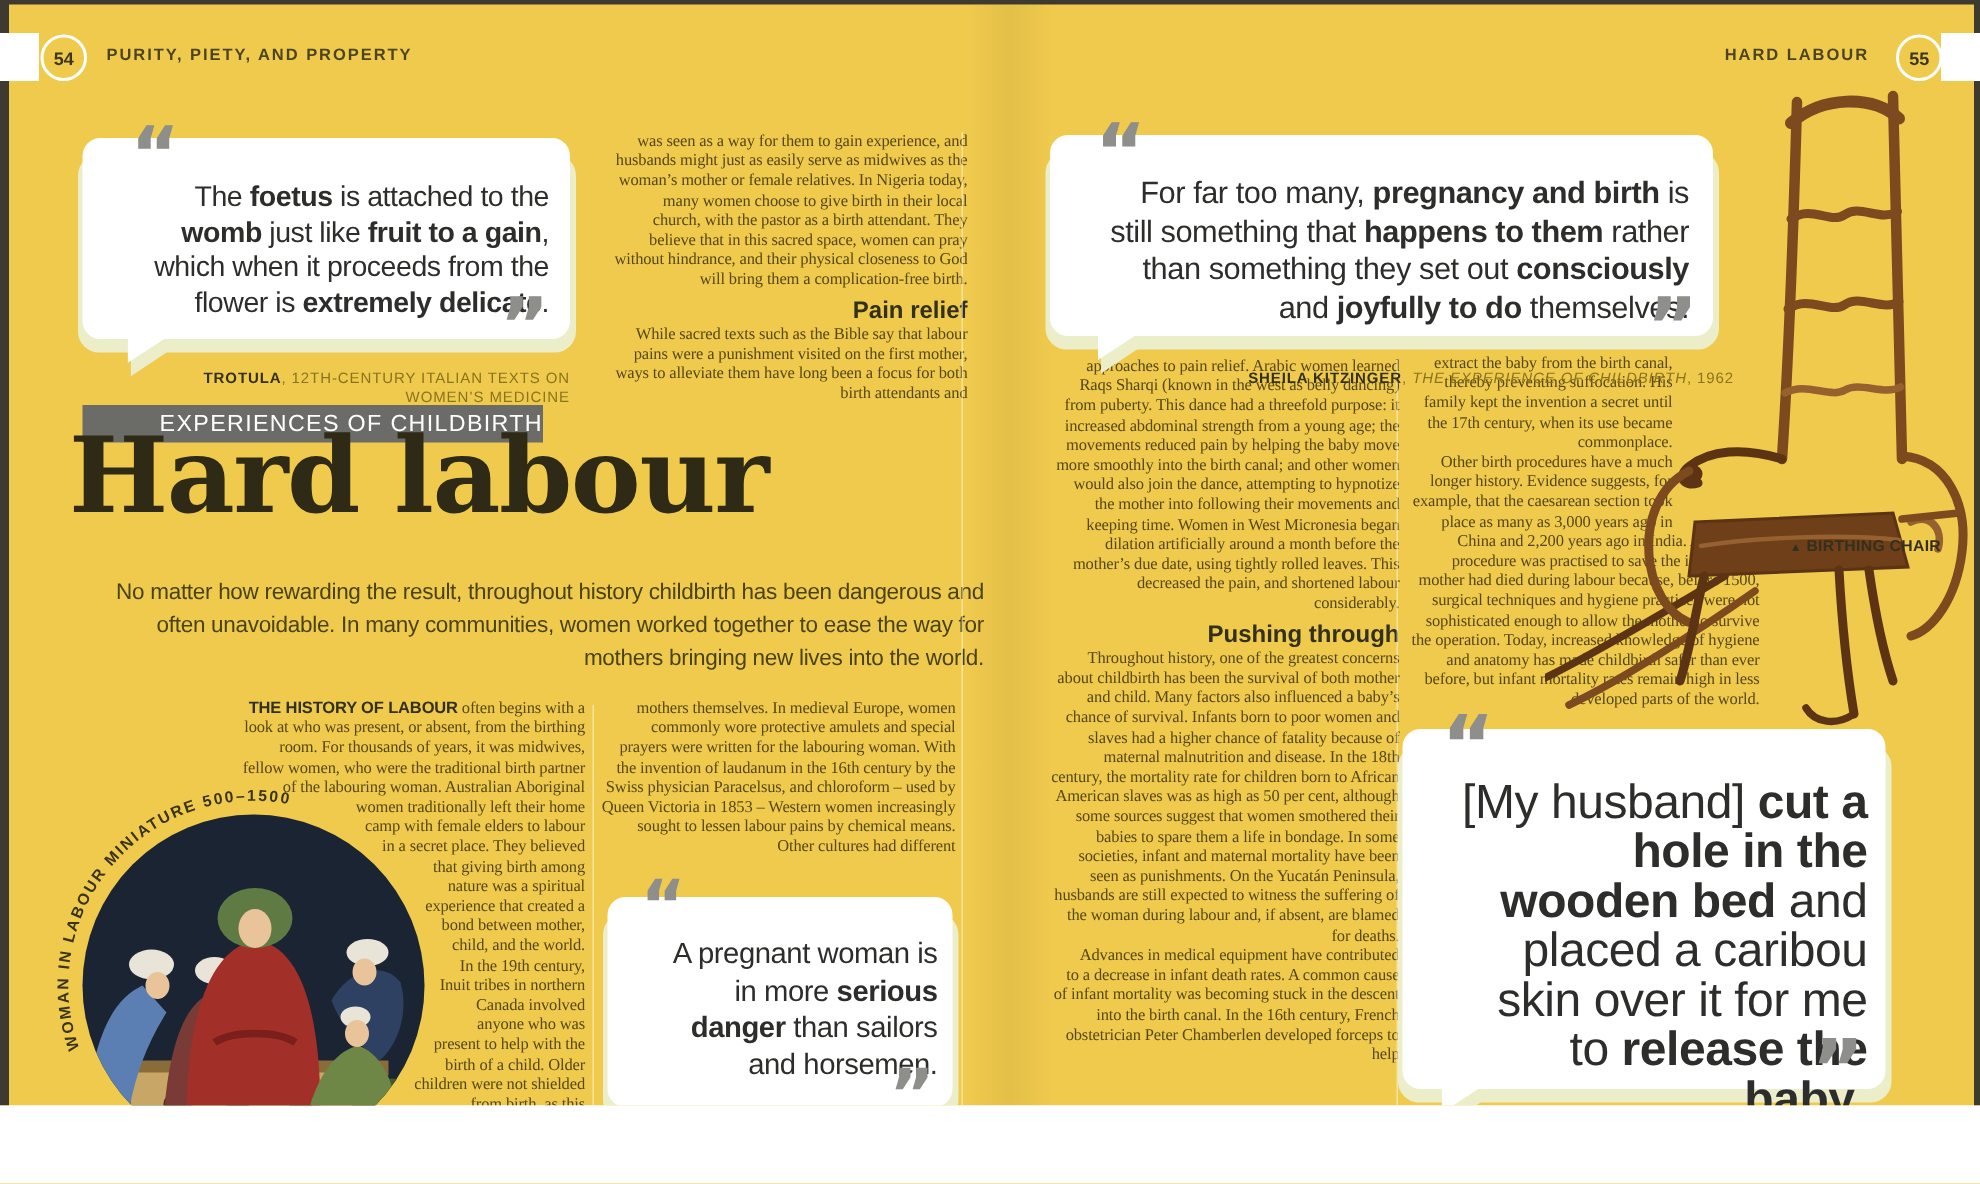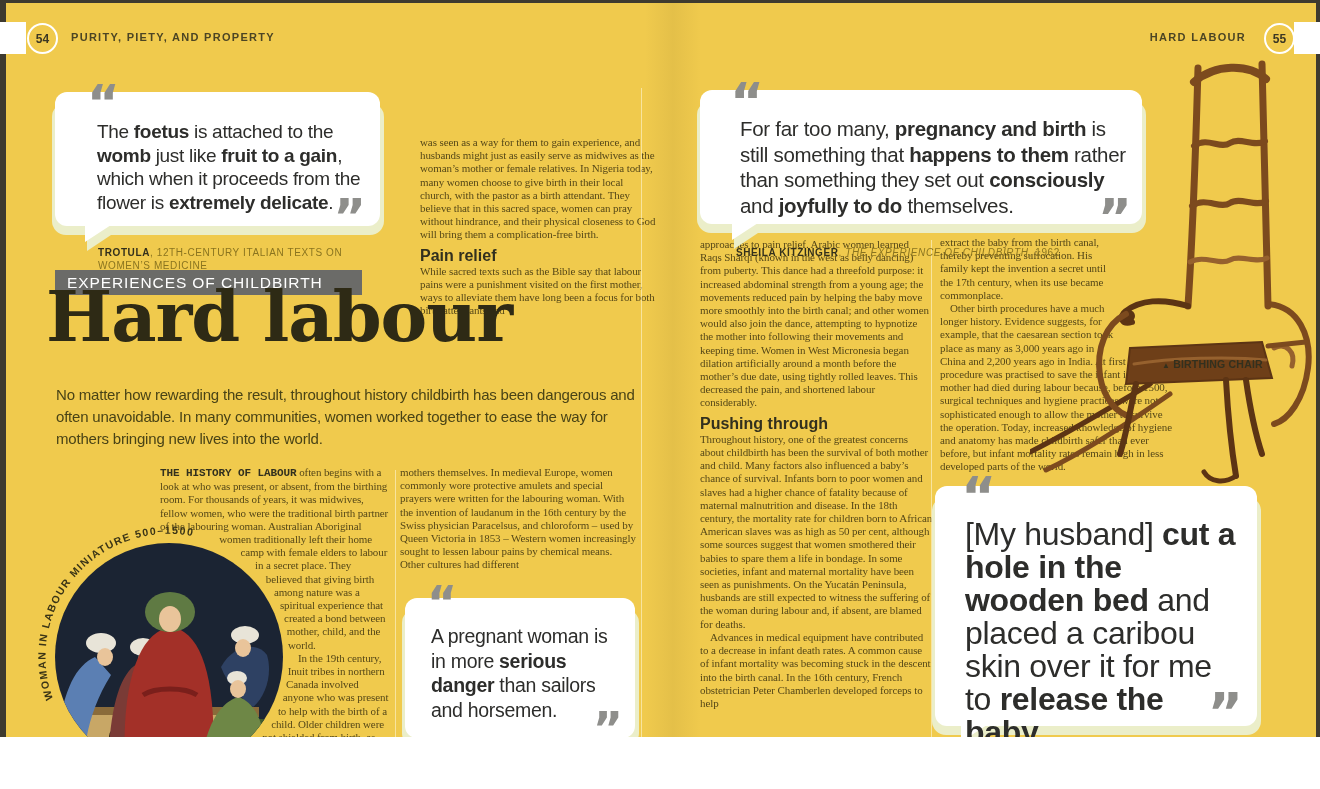--- a/index.html
+++ b/index.html
@@ -1,17 +1,17 @@
 <!DOCTYPE html>
 <html><head>
 <meta charset="utf-8">
 <style>
   html,body{margin:0;padding:0;}
   body{font-family:"Liberation Sans",sans-serif;}
-  #spread{position:relative;width:1320px;height:737px;background:#F0CA4D;overflow:hidden;}
+  #spread{position:relative;width:1320px;height:737px;background:#F0CA4D;overflow:hidden;text-align:right;}
   .abs{position:absolute;}
 
   
   .edge-top{left:0;top:0;width:1320px;height:3px;background:#3E3A2F;}
   .edge-left{left:0;top:0;width:6px;height:789px;background:#3E3A2F;}
   .edge-right{left:1316px;top:0;width:4px;height:789px;background:#3E3A2F;}
   .edge-bottom{left:0;top:777px;width:1320px;height:12px;background:linear-gradient(#C9A93E,#332F26 55%);}
   .gutter{left:645px;top:3px;width:56px;height:776px;background:linear-gradient(to right,rgba(70,55,15,0),rgba(70,55,15,.07),rgba(70,55,15,0));}
 
   
@@ -45,21 +45,21 @@
   .intro{left:56px;top:384px;width:600px;font-size:15px;line-height:22px;color:#494316;
     letter-spacing:-0.2px;}
 
   
   .bodycol{font-family:"Liberation Serif",serif;font-size:11px;line-height:13.2px;
     color:#564818;letter-spacing:-0.1px;}
   .bodycol p{margin:0;}
   .bodycol p.ind{text-indent:10px;}
   .bodycol .subhead{font-family:"Liberation Sans",sans-serif;font-weight:bold;font-size:16px;
     color:#32301E;margin:7px 0 3px 0;letter-spacing:0;}
-  .lead-in{font-family:Liberation Mono, monospace;font-weight:bold;font-size:11px;color:#32301E;}
+  .lead-in{font-family:Liberation Sans, sans-serif;font-weight:bold;font-size:11px;color:#32301E;}
 
   .col-rule{width:1px;background:rgba(255,250,225,.55);z-index:1;}
 
   
   .mini-spacer{float:left;width:132px;height:312px;
     shape-outside:circle(122px at 6px 190px);}
   .chair-spacer{float:right;width:58px;height:58px;margin-top:50px;}
 
   .caption{left:1162px;top:358px;width:132px;z-index:4;}
   .caption .cap-head{font-weight:bold;font-size:10.5px;color:#33301E;letter-spacing:.2px;margin-bottom:14px;}
@@ -93,21 +93,21 @@
     <span class="cq" style="right:14px;bottom:-16px;font-size:50px;">”</span>
   </div>
   <div class="attr" style="left:98px;top:246px;width:282px;">
     <span class="attr-name">TROTULA</span><span class="attr-rest">, 12TH-CENTURY ITALIAN TEXTS ON WOMEN’S MEDICINE</span>
   </div>
 
   <div class="abs kicker">EXPERIENCES OF CHILDBIRTH</div>
   <div class="abs title">Hard labour</div>
   <div class="abs intro">No matter how rewarding the result, throughout history childbirth has been dangerous and often unavoidable. In many communities, women worked together to ease the way for mothers bringing new lives into the world.</div>
 
-  <div class="abs bodycol" style="left:420px;top:88px;width:237px;margin-top:48px;">
+  <div class="abs bodycol" style="left:408px;top:88px;width:237px;">
     <p>was seen as a way for them to gain experience, and husbands might just as easily serve as midwives as the woman’s mother or female relatives. In Nigeria today, many women choose to give birth in their local church, with the pastor as a birth attendant. They believe that in this sacred space, women can pray without hindrance, and their physical closeness to God will bring them a complication-free birth.</p>
     <div class="subhead">Pain relief</div>
     <p>While sacred texts such as the Bible say that labour pains were a punishment visited on the first mother, ways to alleviate them have long been a focus for both birth attendants and</p>
   </div>
 
   <div class="abs bodycol" style="left:160px;top:466px;width:230px;height:312px;">
     <div class="mini-spacer"></div>
     <p><span class="lead-in">THE HISTORY OF LABOUR</span><span> often begins with a look at who was present, or absent, from the birthing room. For thousands of years, it was midwives, fellow women, who were the traditional birth partner of the labouring woman. Australian Aboriginal women traditionally left their home camp with female elders to labour in a secret place. They believed that giving birth among nature was a spiritual experience that created a bond between mother, child, and the world.</span></p>
     <p class="ind">In the 19th century, Inuit tribes in northern Canada involved anyone who was present to help with the birth of a child. Older children were not shielded from birth, as this</p>
   </div>

